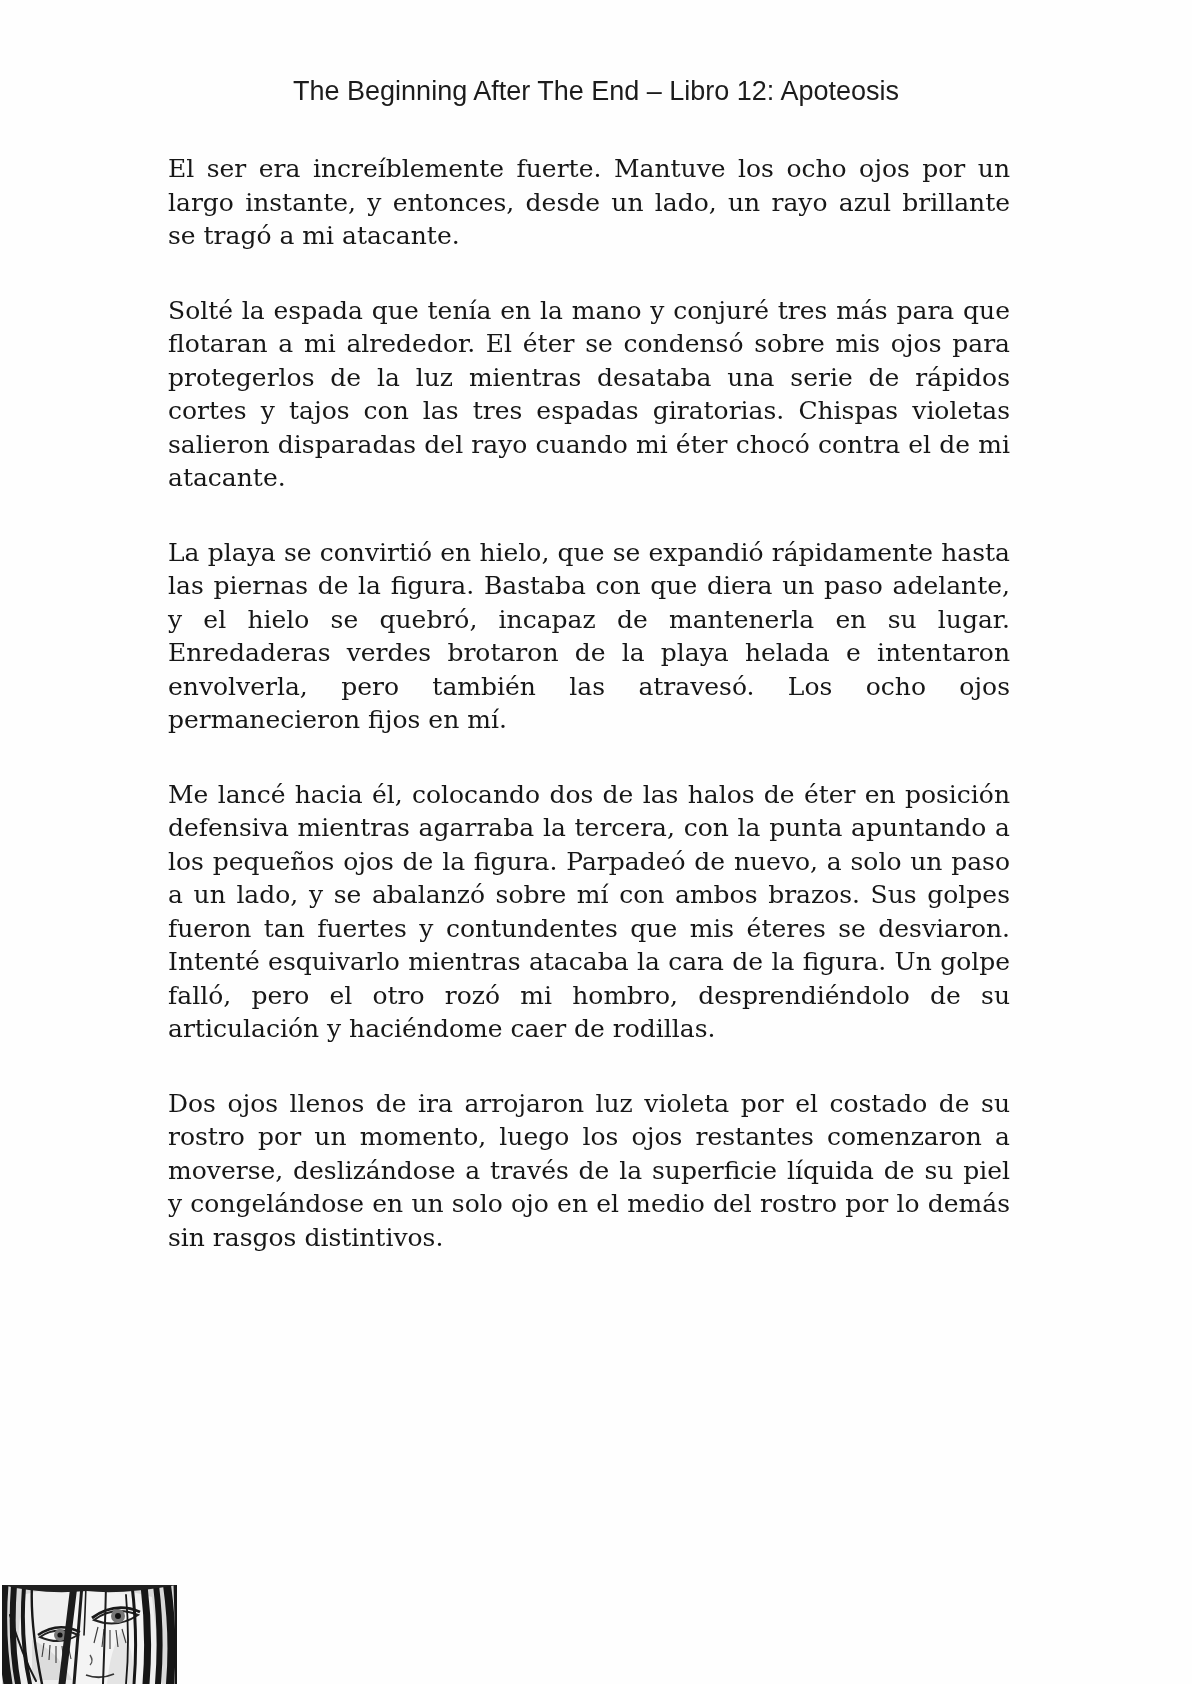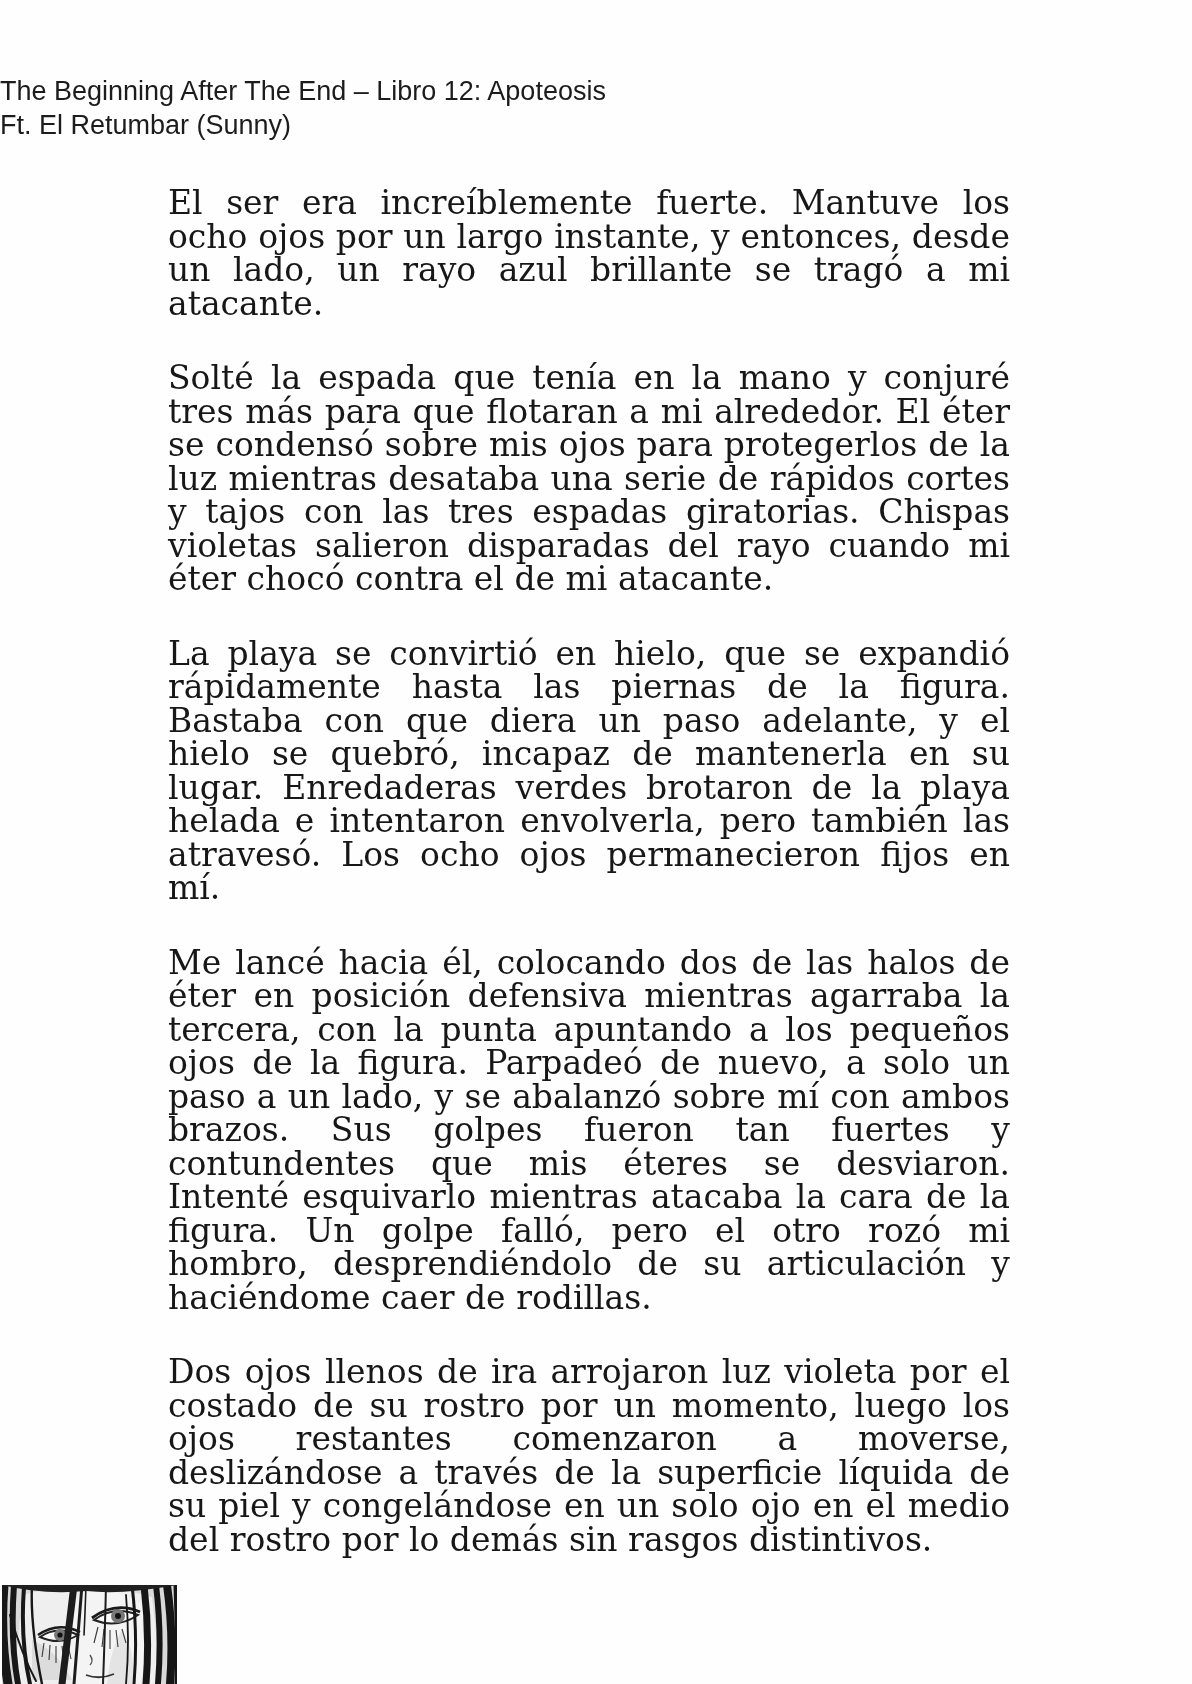--- a/index.html
+++ b/index.html
@@ -11,34 +11,34 @@
     position: relative;
     width: 1192px;
     height: 1684px;
     margin: 0 auto;
     background: #fefefe;
     color: #1a1a1a;
     overflow: hidden;
   }
   .title-block {
     padding-top: 74px;
-    text-align: left;
+    text-align: center;
     font-family: "Liberation Sans", sans-serif;
     font-size: 27px;
     line-height: 34px;
     font-weight: 400;
     color: #1c1c1c;
     letter-spacing: 0px;
   }
   .body-text {
     margin-top: 44px;
     margin-left: 168px;
     width: 842px;
     font-family: "DejaVu Serif", "Liberation Serif", serif;
-    font-size: 33px;
+    font-size: 25px;
     line-height: 33.5px;
     text-align: justify;
     text-justify: inter-word;
     color: #171717;
   }
   .body-text p {
     margin: 0 0 41px 0;
   }
   .footer-illustration {
     position: absolute;
@@ -54,21 +54,20 @@
     height: 99px;
   }
 </style>
 </head>
 <body>
 
 <div class="page">
 
   <div class="title-block">
     <div>The Beginning After The End – Libro 12: Apoteosis</div>
-    <div>Ft. El Retumbar (Sunny)</div>
   </div>
 
   <div class="body-text">
 
   <p>El ser era increíblemente fuerte. Mantuve los ocho ojos por un largo instante, y entonces, desde un lado, un rayo azul brillante se tragó a mi atacante.</p>
       <p>Solté la espada que tenía en la mano y conjuré tres más para que flotaran a mi alrededor. El éter se condensó sobre mis ojos para protegerlos de la luz mientras desataba una serie de rápidos cortes y tajos con las tres espadas giratorias. Chispas violetas salieron disparadas del rayo cuando mi éter chocó contra el de mi atacante.</p>
       <p>La playa se convirtió en hielo, que se expandió rápidamente hasta las piernas de la figura. Bastaba con que diera un paso adelante, y el hielo se quebró, incapaz de mantenerla en su lugar. Enredaderas verdes brotaron de la playa helada e intentaron envolverla, pero también las atravesó. Los ocho ojos permanecieron fijos en mí.</p>
       <p>Me lancé hacia él, colocando dos de las halos de éter en posición defensiva mientras agarraba la tercera, con la punta apuntando a los pequeños ojos de la figura. Parpadeó de nuevo, a solo un paso a un lado, y se abalanzó sobre mí con ambos brazos. Sus golpes fueron tan fuertes y contundentes que mis éteres se desviaron. Intenté esquivarlo mientras atacaba la cara de la figura. Un golpe falló, pero el otro rozó mi hombro, desprendiéndolo de su articulación y haciéndome caer de rodillas.</p>
       <p>Dos ojos llenos de ira arrojaron luz violeta por el costado de su rostro por un momento, luego los ojos restantes comenzaron a moverse, deslizándose a través de la superficie líquida de su piel y congelándose en un solo ojo en el medio del rostro por lo demás sin rasgos distintivos.</p>
     </div>

